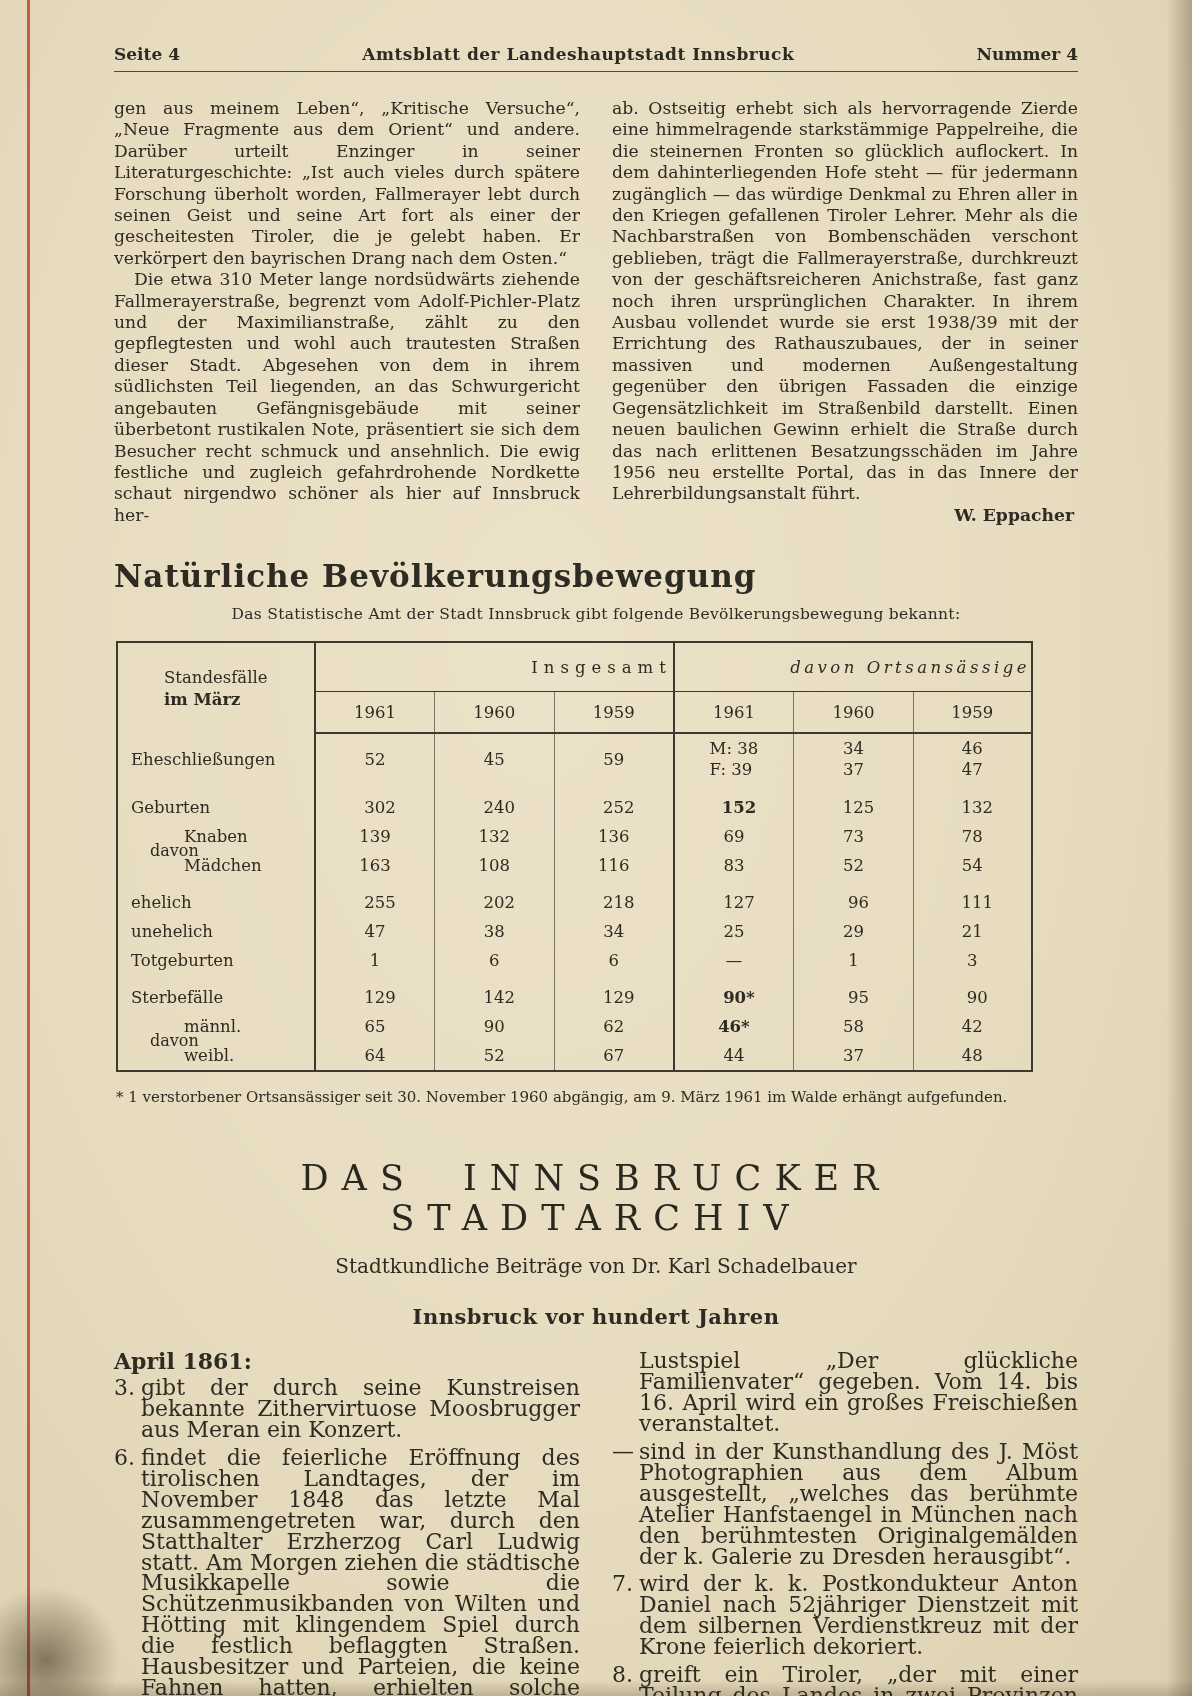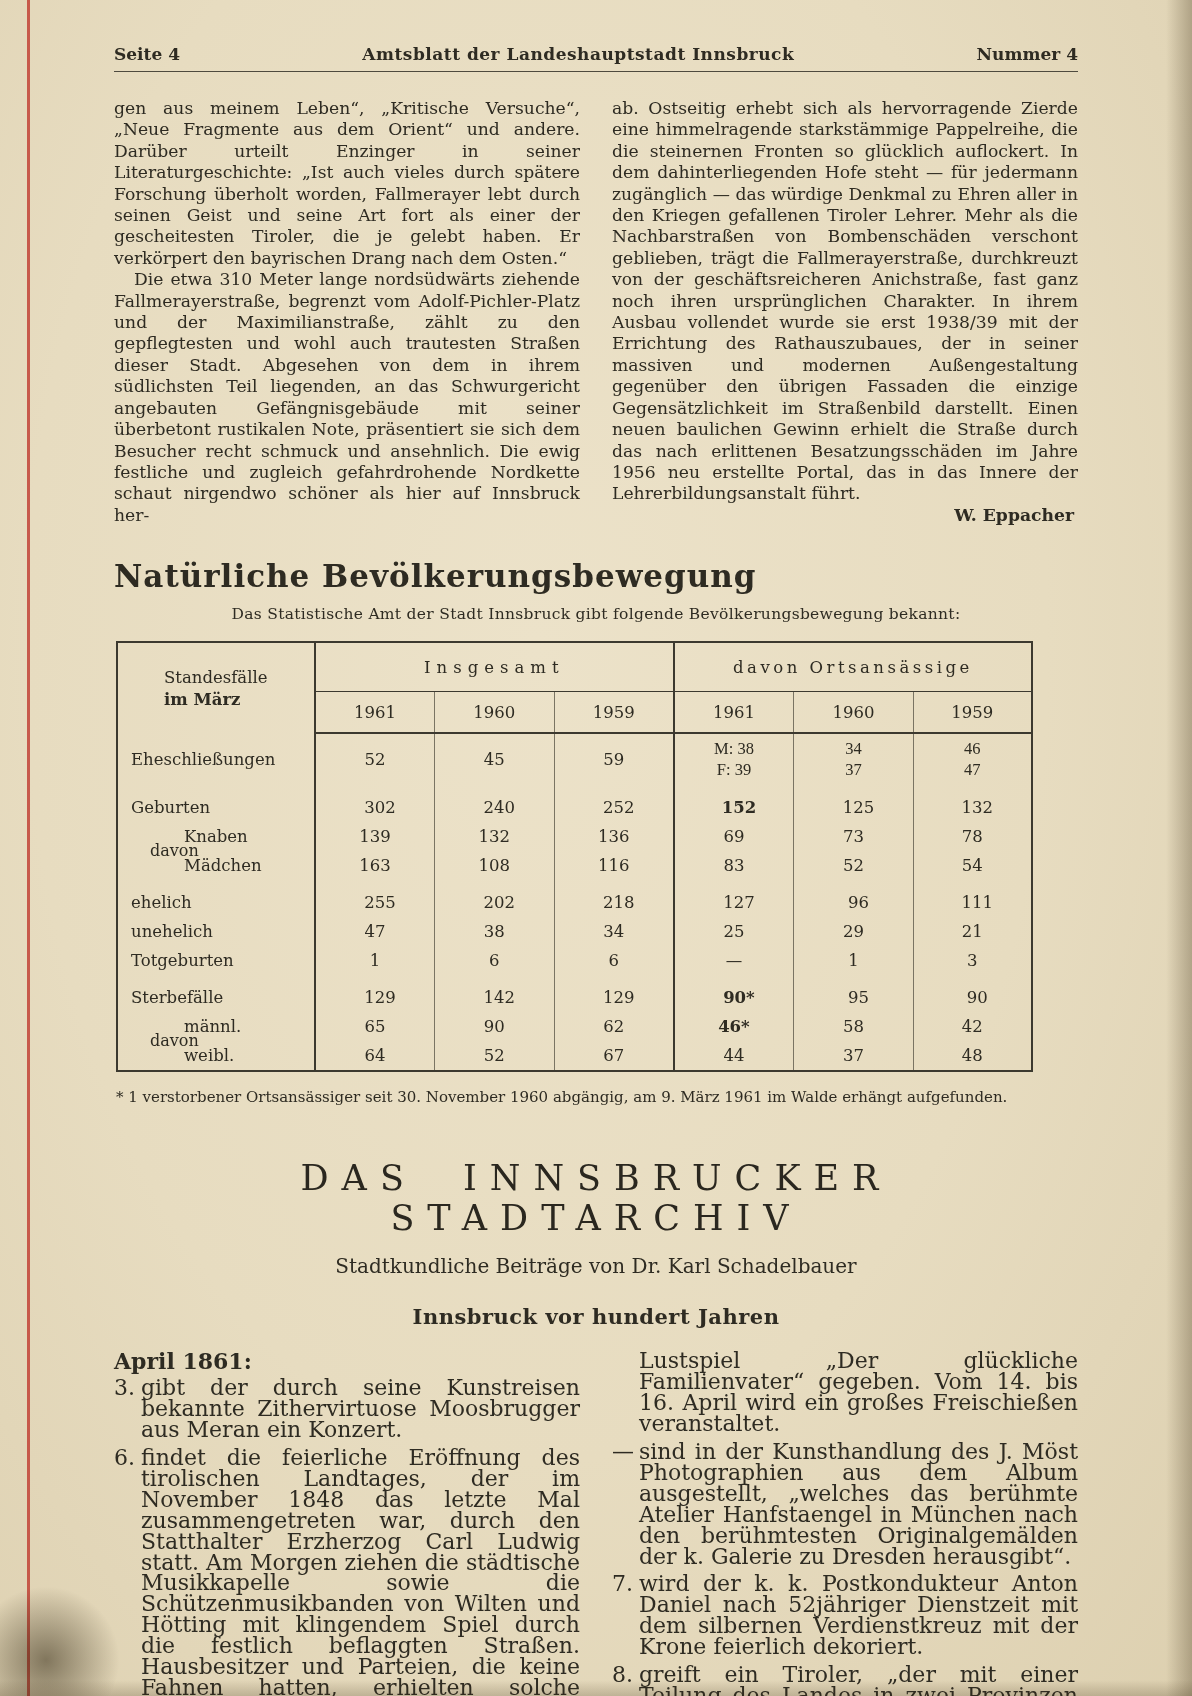--- a/index.html
+++ b/index.html
@@ -37,30 +37,30 @@
   .pop-sub {text-align:center; font-size:15.5px; margin-top:11px; letter-spacing:.3px;}
 
   .pop-table {border-collapse:collapse; width:917px; margin:18px 0 0 2px;
     border:2.5px solid #3c392f; font-size:16.5px;}
   .pop-table th {font-weight:normal;}
   .pop-table th + th, .pop-table td + td {border-left:1px solid #7a7463;}
   .gs {border-left:2px solid #3c392f !important;}
   .corner {text-align:left; padding-left:46px; border-right:2px solid #3c392f; vertical-align:middle;}
   .corner .c1 {font-size:16.5px;}
   .corner .c2 {font-weight:bold; margin-top:3px;}
-  .grp {height:46px; letter-spacing:6px; border-bottom:1.5px solid #3c392f; text-align:center;margin-left:28px;}
-  .grp2 {letter-spacing:3.5px;}
+  .grp {height:46px; letter-spacing:6px; border-bottom:1.5px solid #3c392f; text-align:right;margin-left:28px;}
+  .grp2 {letter-spacing:3.5px;font-style:italic;}
   .yr {height:38px; text-align:center; border-bottom:2px solid #3c392f;}
   .pop-table td {padding:2px 4px; height:25px; text-align:center; vertical-align:middle;}
   .lbl {text-align:left !important; padding-left:13px !important; border-right:2px solid #3c392f; position:relative;}
   .sub {padding-left:66px !important;}
   .davon {position:absolute; left:32px; top:calc(100% - 10px); font-size:16px;}
   tr.gap td {padding-top:10px;padding-left:14px;}
   tr.rowtall td {padding-top:5px; padding-bottom:5px;}
-  .stack {display:inline-block; text-align:center; white-space:pre-line; line-height:1.25;font-family:Liberation Serif, serif;}
+  .stack {display:inline-block; text-align:left; white-space:pre-line; line-height:1.25;}
   .b {font-weight:bold;}
   .footnote {margin-top:16px; font-size:15px; padding-left:2px;}
 
   .archive {margin-top:52px;}
   .arch-title {text-align:center; font-size:35px; font-weight:normal; margin:0;
     letter-spacing:13px; word-spacing:22px; color:#2a271f;}
   .arch-sub {text-align:center; font-size:20px; margin-top:16px;}
   .arch-head {text-align:center; font-size:21px; font-weight:bold; margin:26px 0 0 0; letter-spacing:.5px;}
   .arch-cols {margin-top:22px; font-size:22px; line-height:20.9px;}
   .date-head {font-weight:bold; margin:0 0 6px 0;}

